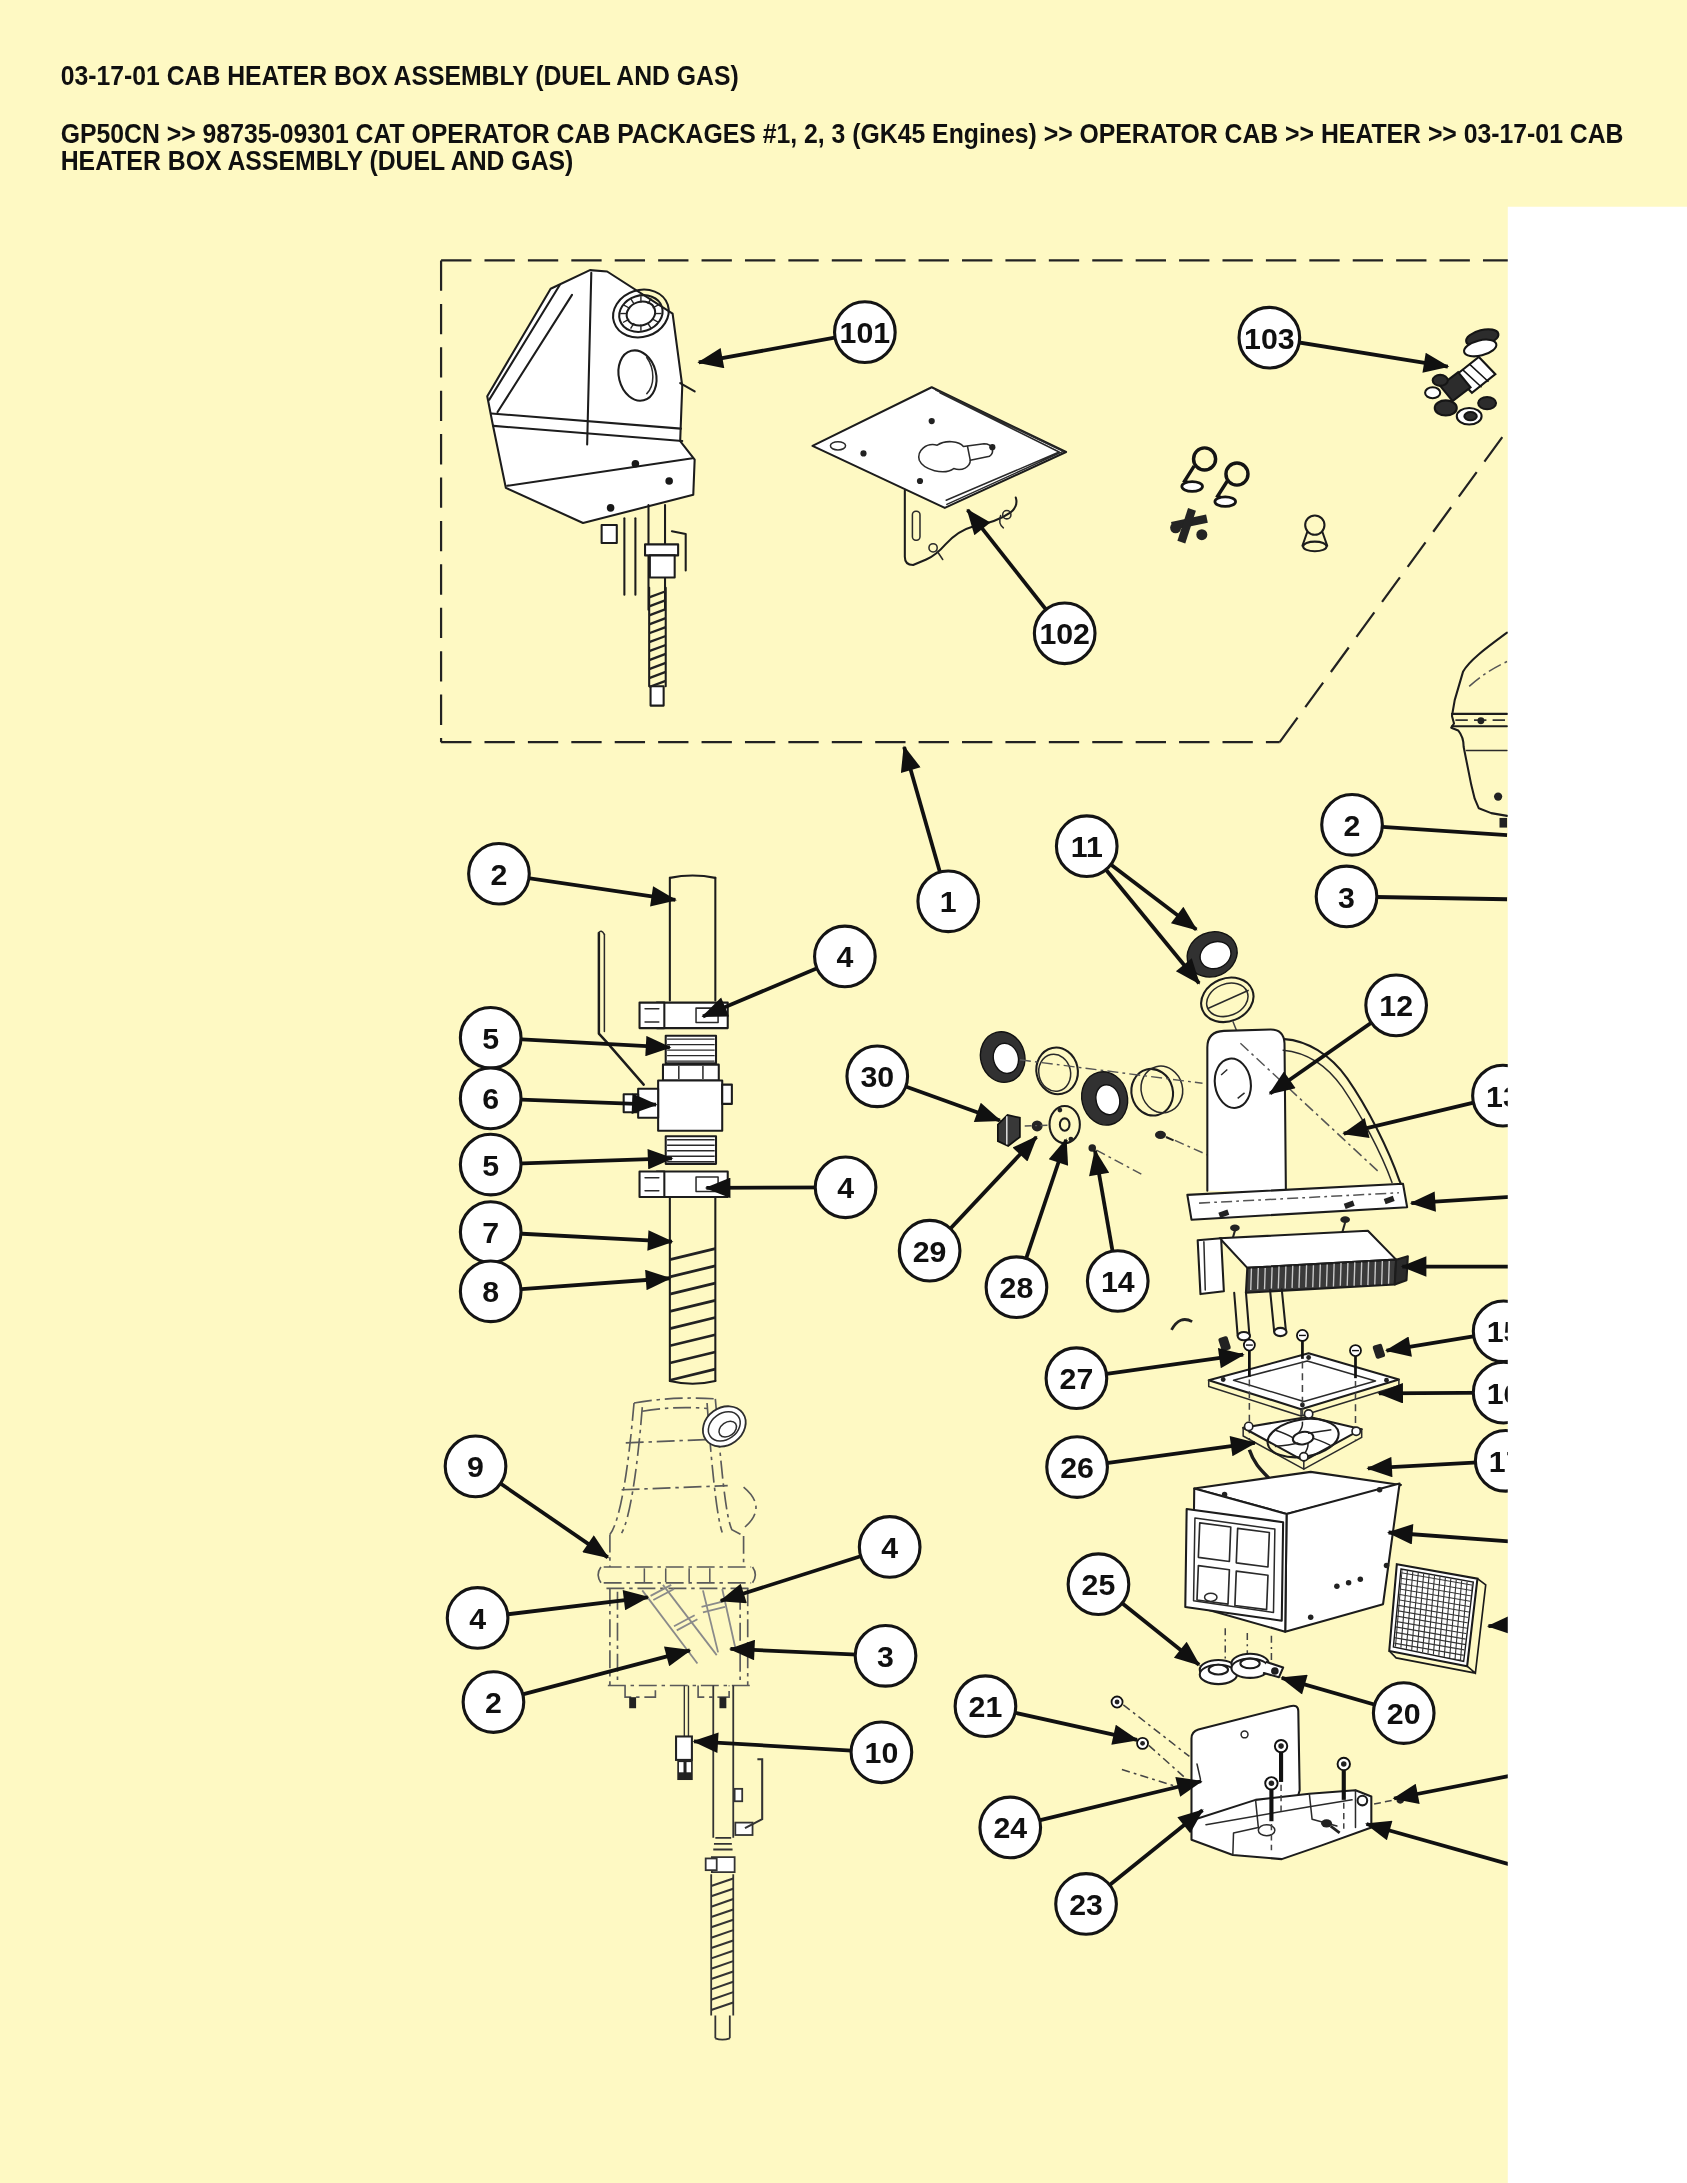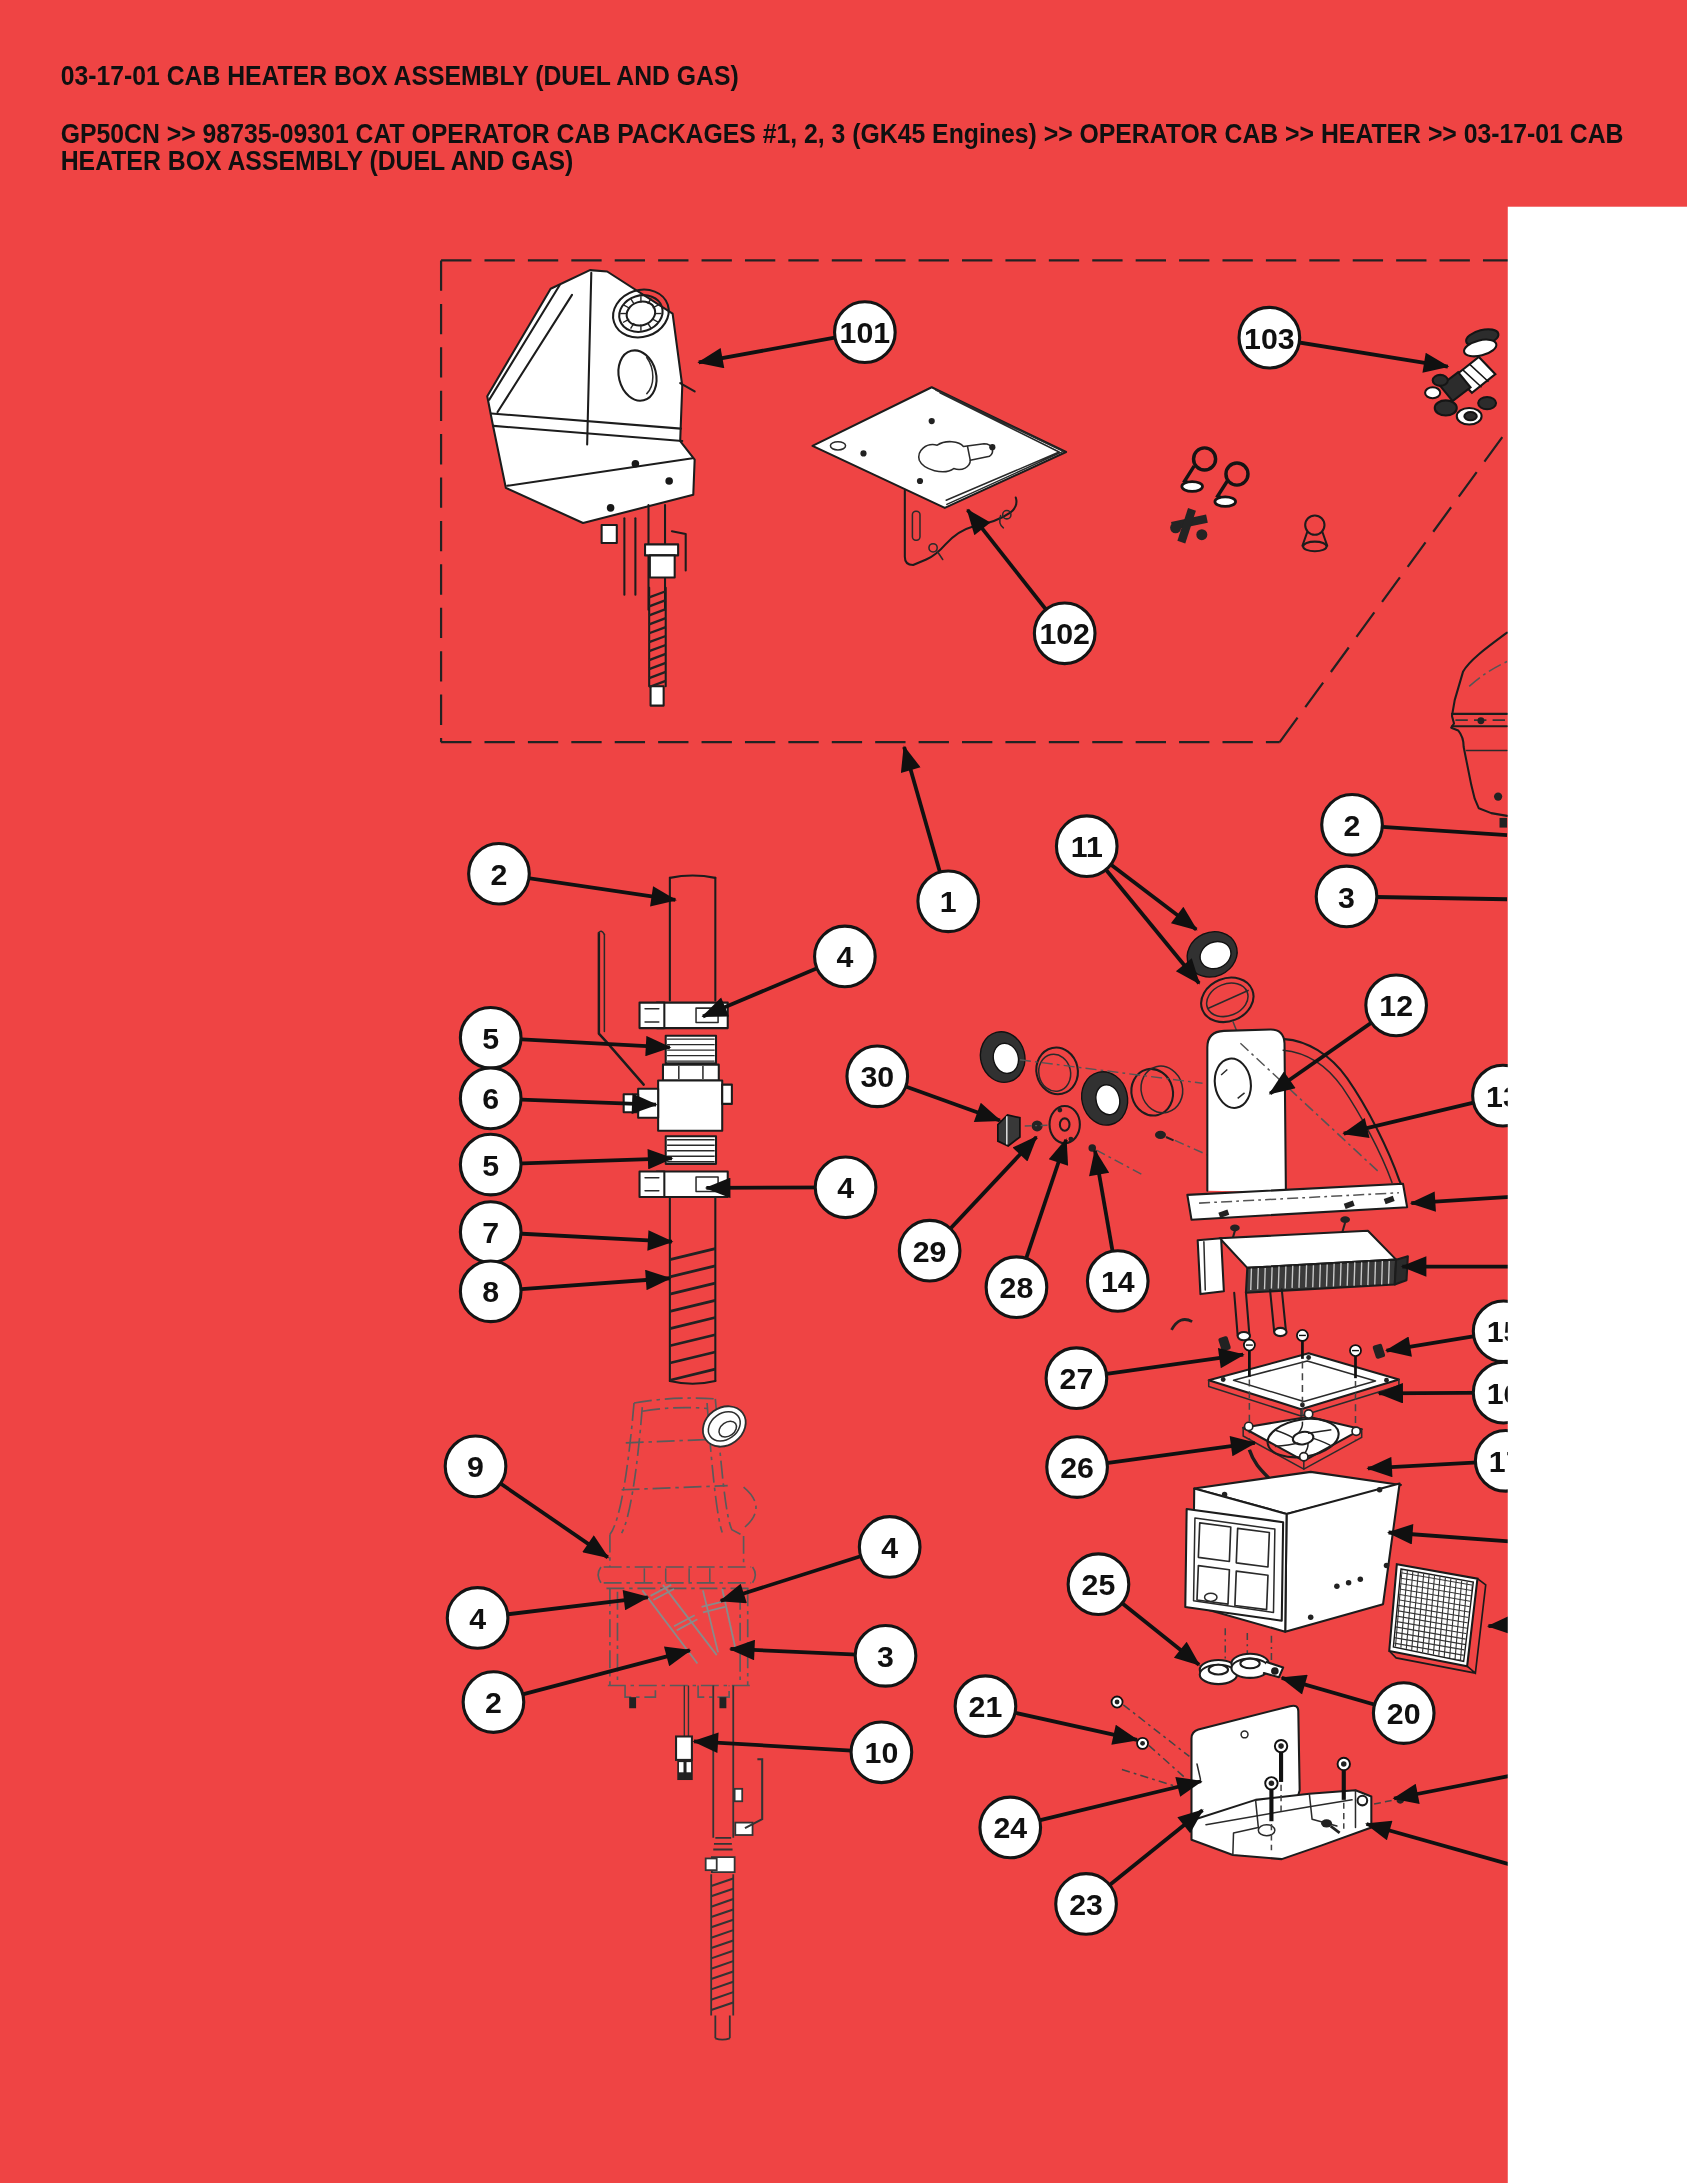--- a/index.html
+++ b/index.html
@@ -1,15 +1,15 @@
 <!DOCTYPE html>
 <html style="font-size:11px"><head><meta charset="utf-8">
 <style>
 html,body{margin:0;padding:0;background:#fff;}
-#page{position:relative;width:1687px;height:2183px;background:#ef4444;overflow:hidden;font-family:"Liberation Sans",sans-serif;}
+#page{position:relative;width:1687px;height:2183px;background:#fef9c3;overflow:hidden;font-family:"Liberation Sans",sans-serif;}
 .t{font-weight:bold;font-size:40px;fill:#101010;font-family:"Liberation Sans",sans-serif;}
 .cn{font-weight:bold;font-size:44px;fill:#101010;text-anchor:middle;font-family:"Liberation Sans",sans-serif;}
 .ln{fill:none;stroke:#1c1c1c;stroke-width:3;stroke-linecap:round;stroke-linejoin:round;}
 .l2{fill:none;stroke:#2a2a2a;stroke-width:2.2;}
 .ph{fill:none;stroke:#5a5a5a;stroke-width:2.4;stroke-dasharray:26 7 5 7;}
 .ld{fill:none;stroke:#111;stroke-width:5.5;}
 .co{fill:#fff;stroke:#141414;stroke-width:4.5;}
 </style></head>
 <body>
 <div id="page">

